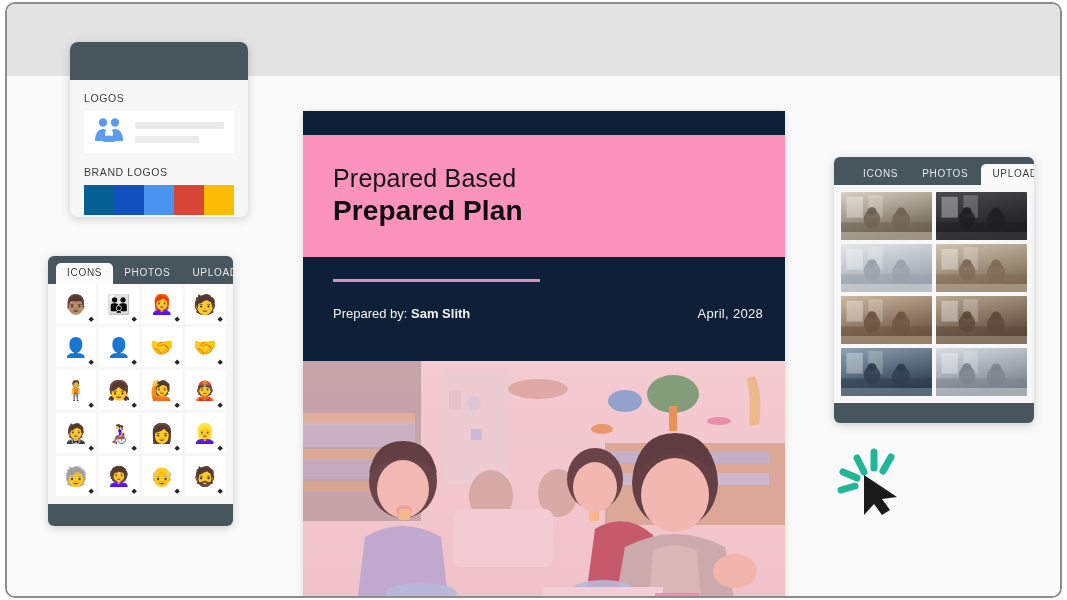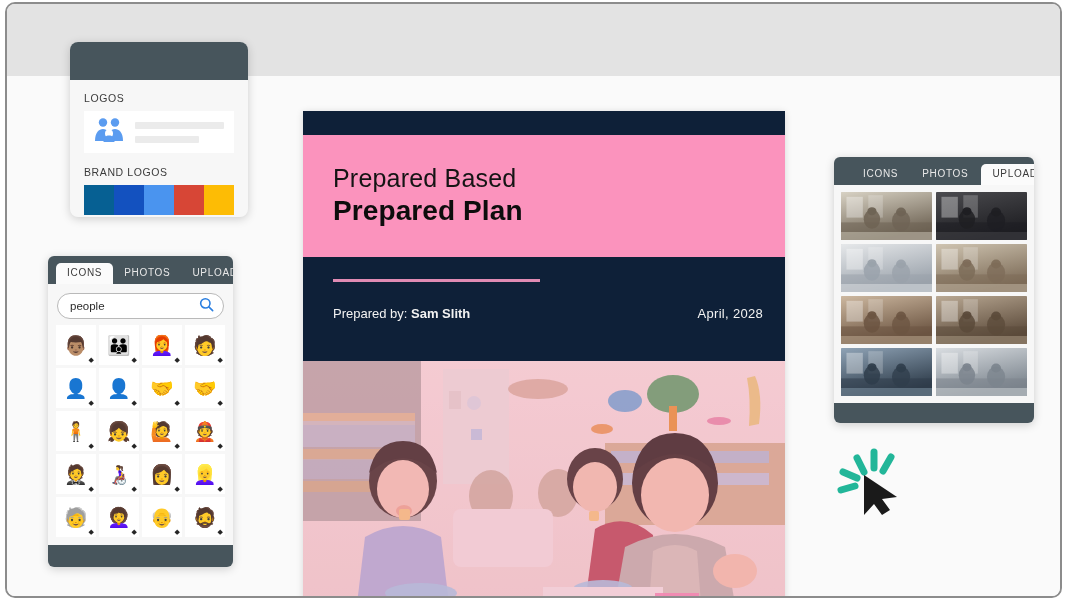--- a/index.html
+++ b/index.html
@@ -277,31 +277,20 @@
     </div>
   </div>
 
   <div class="panel panel-shadow media-panel" id="icons-panel">
     <div class="tabbar" id="icons-tabbar">
         <div class="tab active">ICONS</div>
         <div class="tab">PHOTOS</div>
         <div class="tab">UPLOADS</div>
       </div>
     <div class="panel-body">
-      <div id="icon-search-wrap">
-        <div id="icon-search">
-          <span id="icon-search-text" title="Search icons">people</span>
-          <span>
-            <svg width="15" height="15" viewBox="0 0 18 18">
-              <circle cx="7.6" cy="7.6" r="5.6" fill="none" stroke="#2b7fe0" stroke-width="1.9"></circle>
-              <line x1="11.8" y1="11.8" x2="16.4" y2="16.4" stroke="#2b7fe0" stroke-width="1.9" stroke-linecap="round"></line>
-            </svg>
-          </span>
-        </div>
-      </div>
       <div id="icon-grid">
           <div class="icon-tile">
             <span>👨🏽</span>
             <span class="badge">◆</span>
           </div>
           <div class="icon-tile">
             <span>👪</span>
             <span class="badge">◆</span>
           </div>
           <div class="icon-tile">

